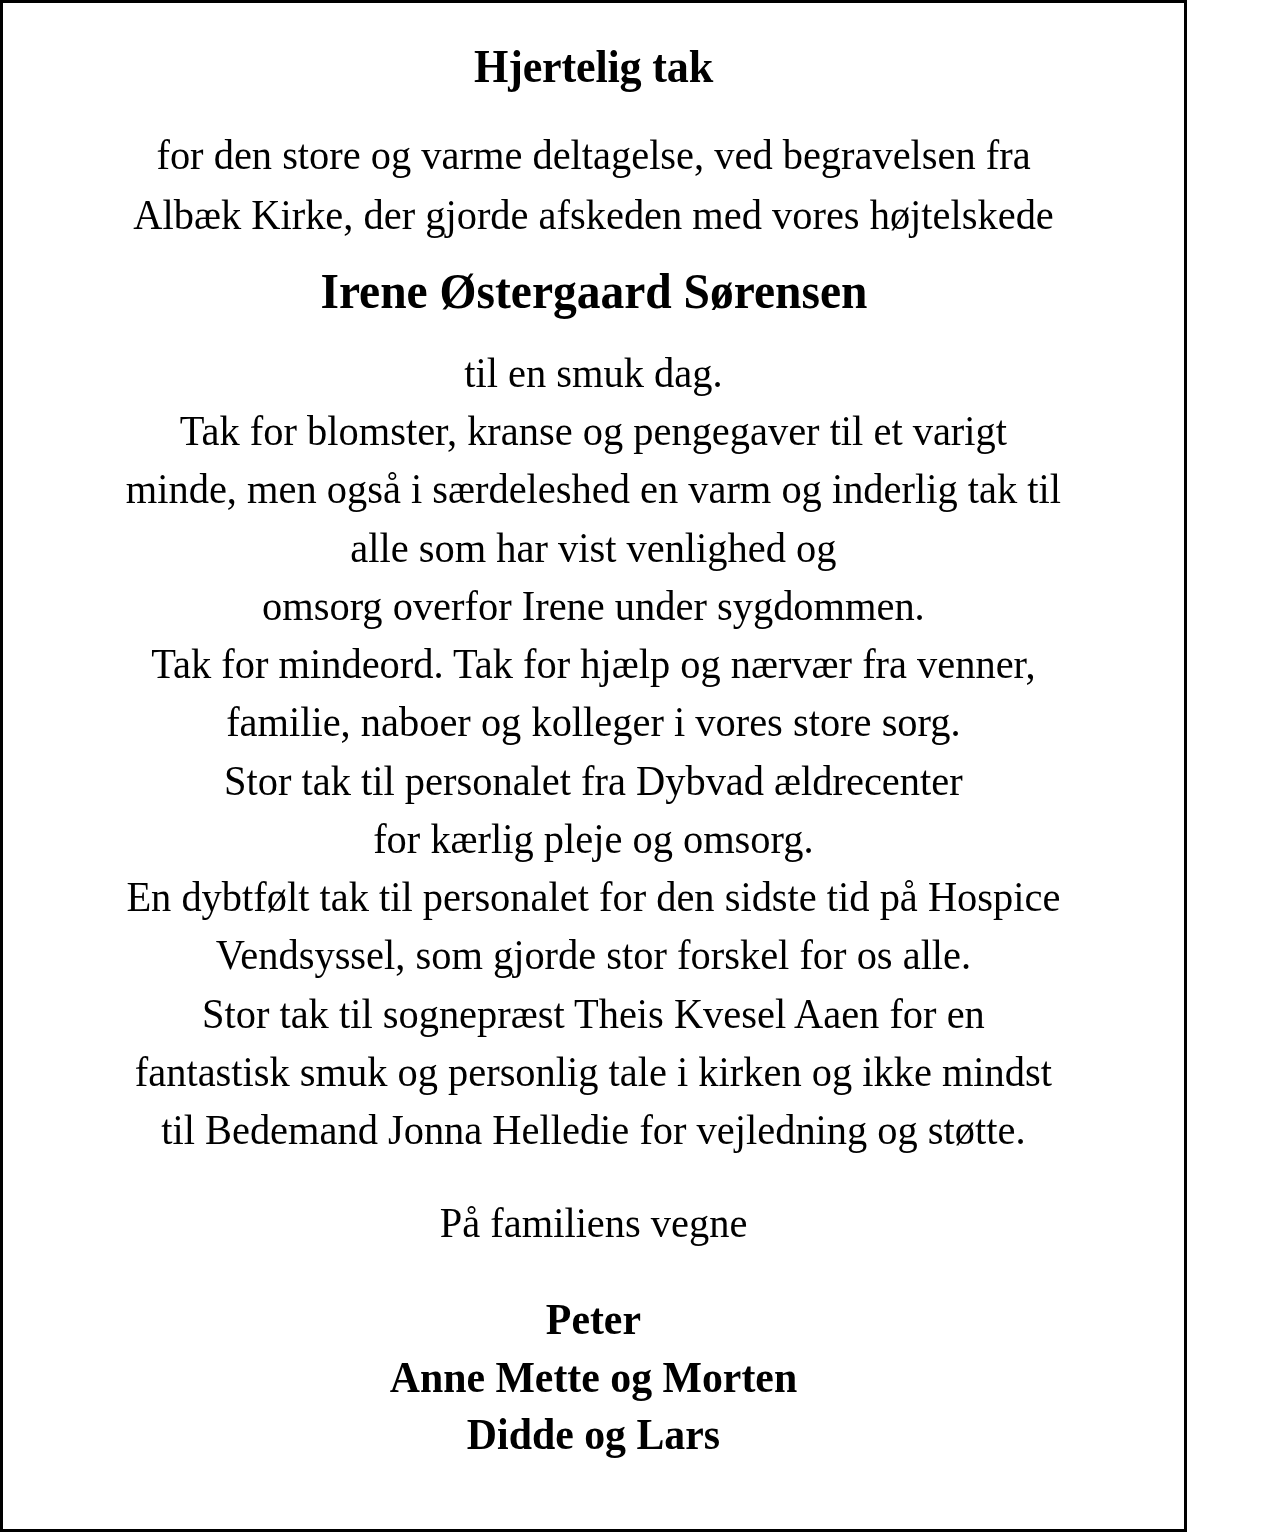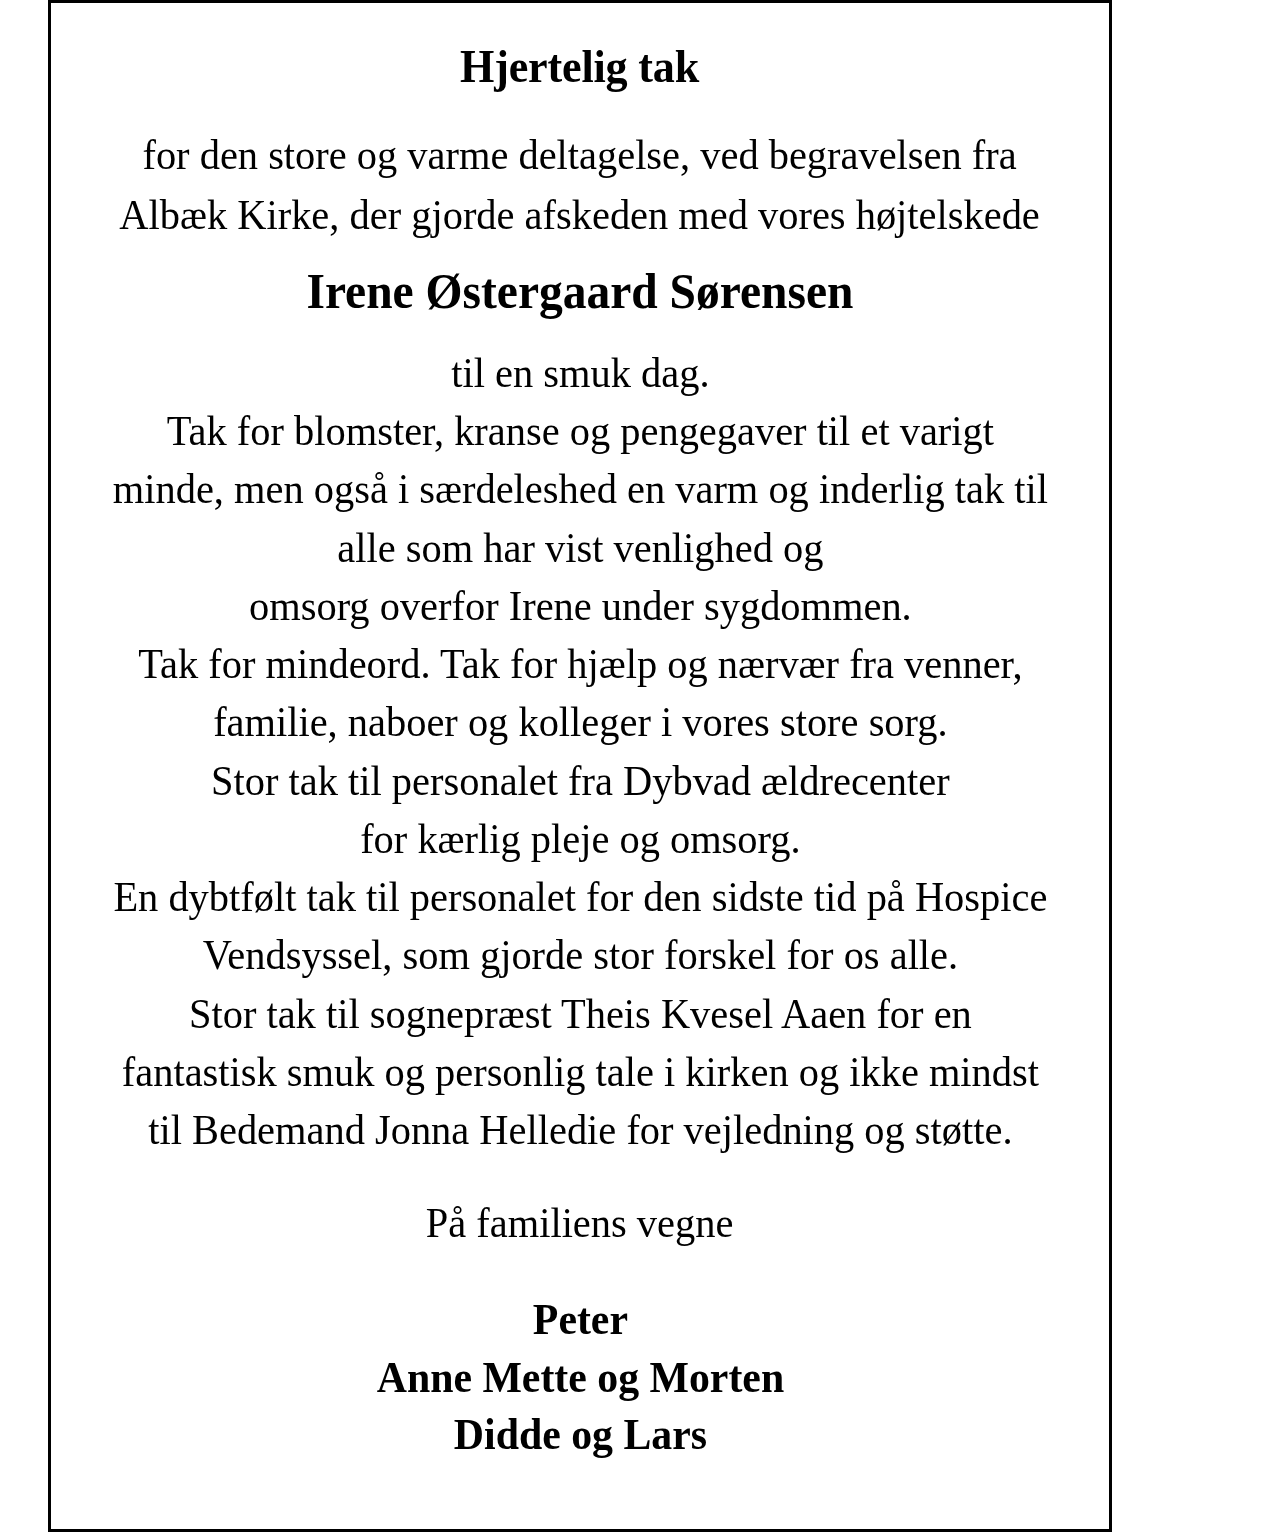--- a/index.html
+++ b/index.html
@@ -6,27 +6,26 @@
     margin: 0;
     padding: 0;
     background: #ffffff;
   }
   body {
     font-family: "Liberation Serif", "DejaVu Serif", serif;
   }
 
   #notice {
     position: relative;
-    width: 1064px;
+    width: 1187px;
     height: 1532px;
     box-sizing: border-box;
     background: #ffffff;
     border: 3px solid #000000;
     overflow: hidden;
-    margin-left: 48px;
   }
 
   .inner {
     box-sizing: border-box;
     width: 100%;
     height: 100%;
     padding: 40px 26px 24px 26px;
     display: flex;
     flex-direction: column;
     align-items: center;

